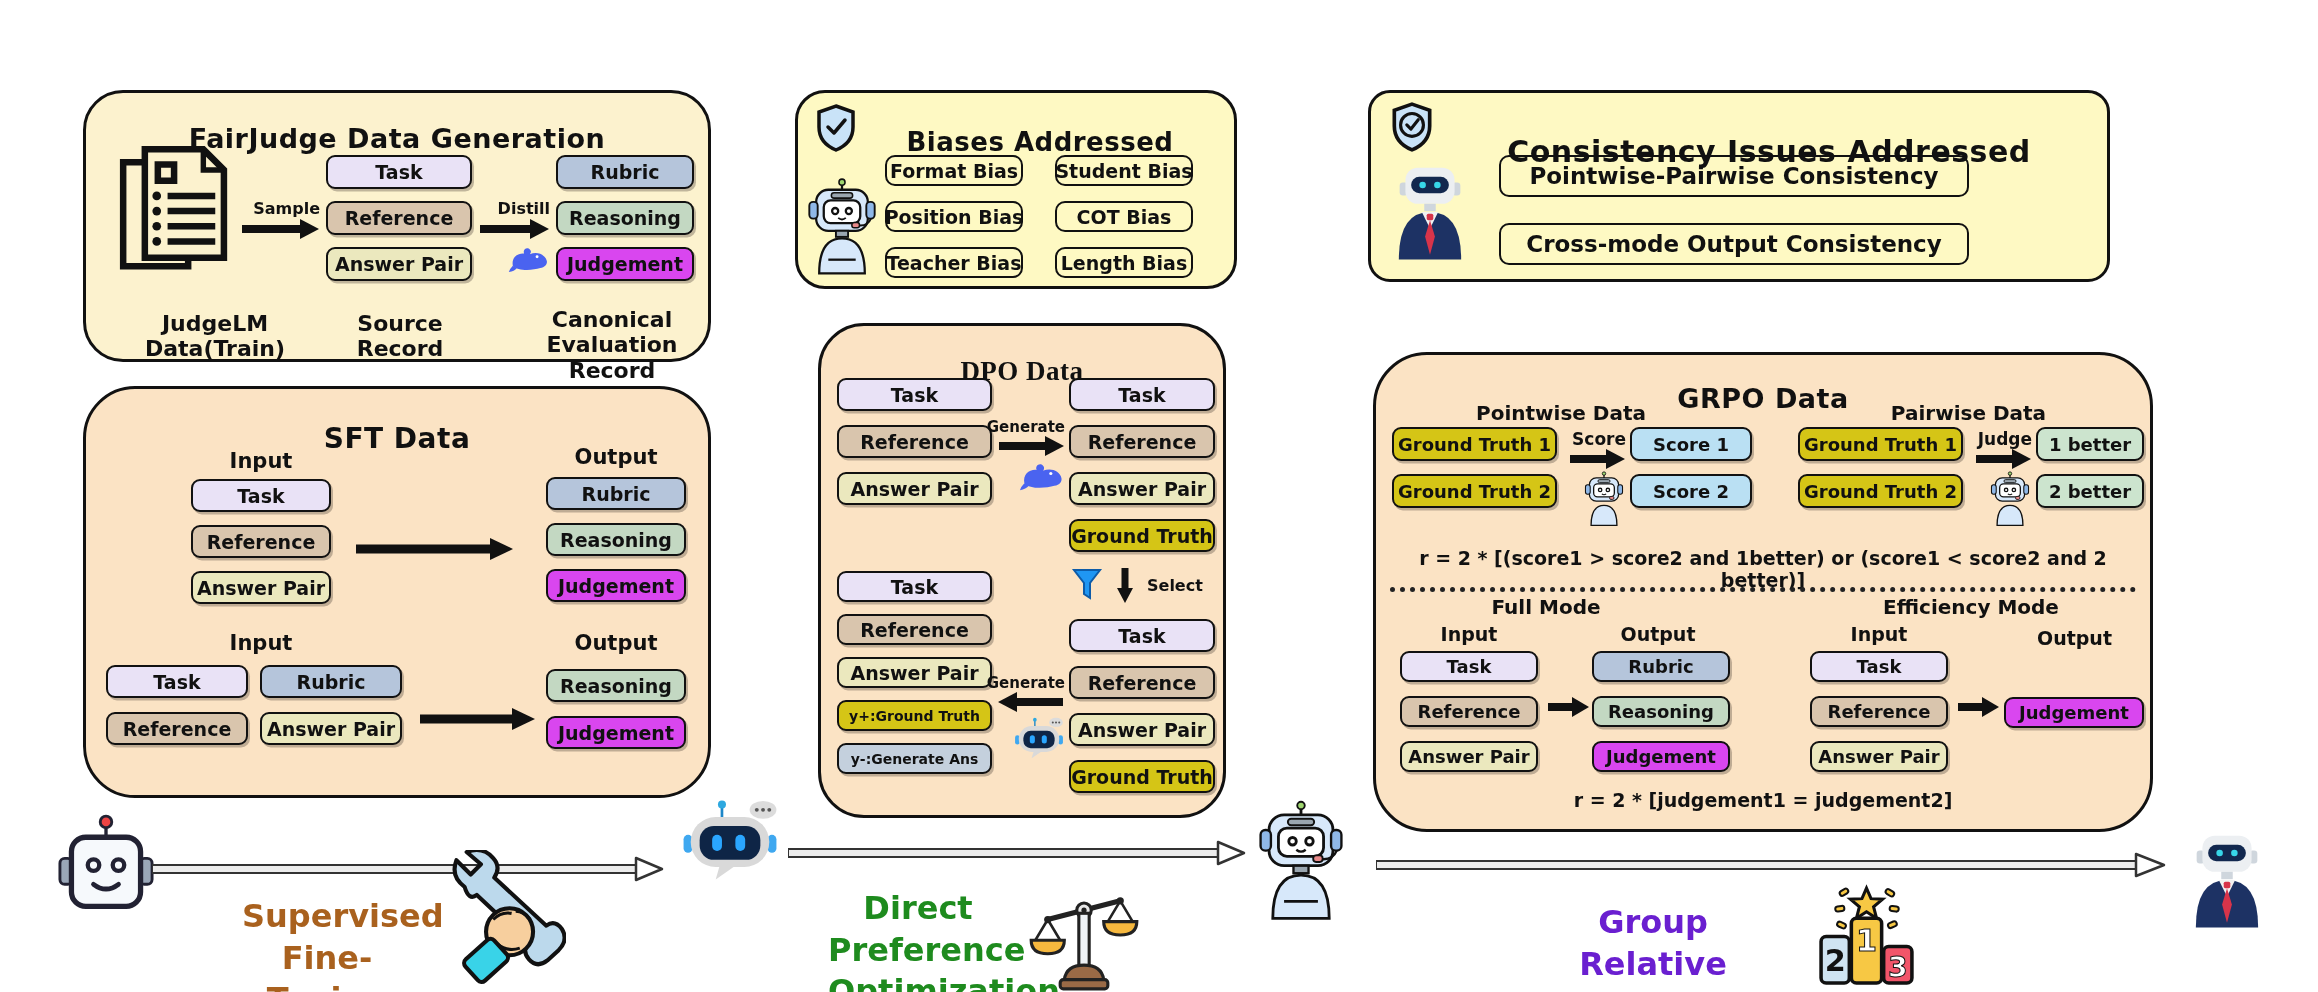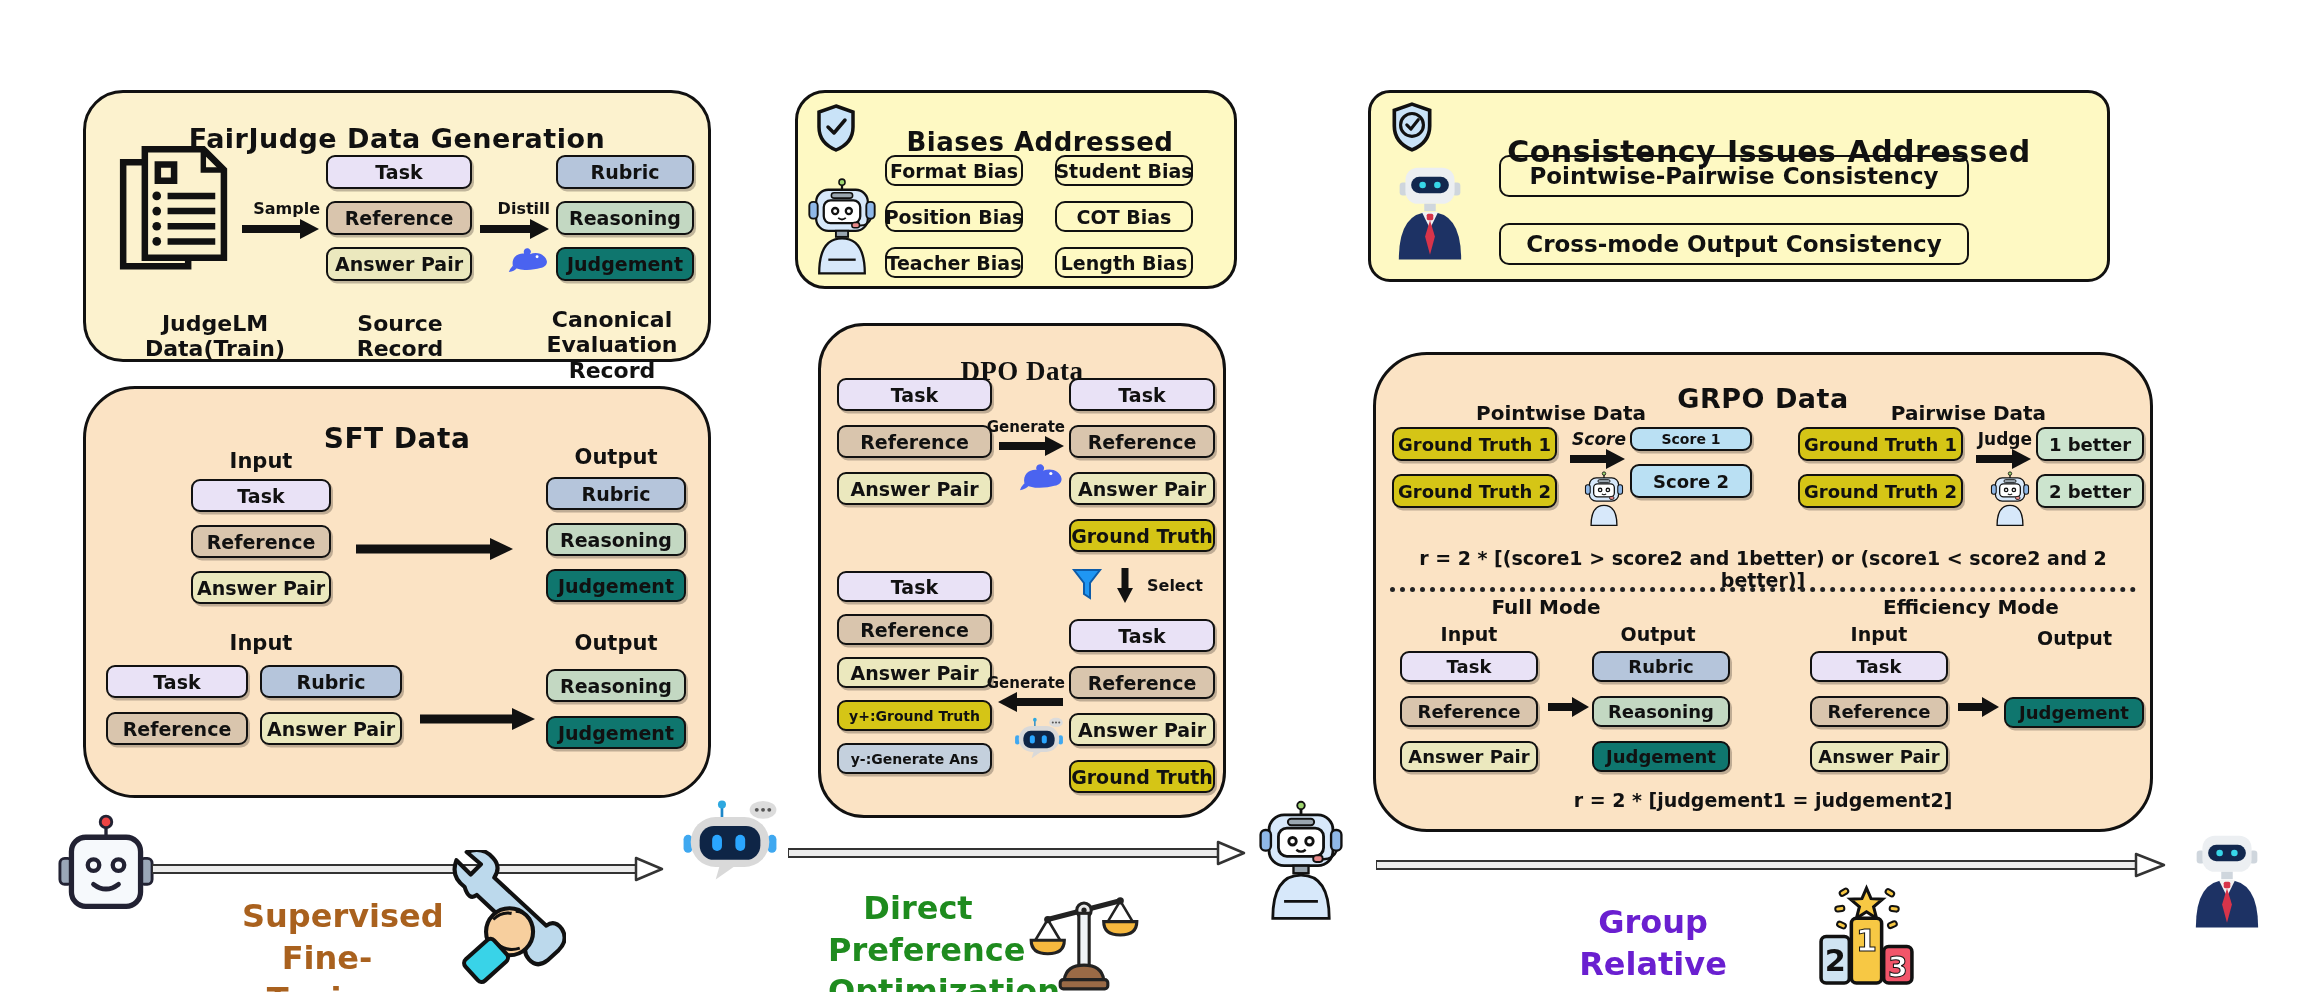--- a/index.html
+++ b/index.html
@@ -12,21 +12,21 @@
   .ptitle{position:absolute;left:0;right:0;text-align:center;font-size:27px;letter-spacing:0.5px;}
   .abs{position:absolute;}
   .col{display:flex;flex-direction:column;}
   .chip{box-sizing:border-box;border:2.5px solid #111;border-radius:9px;display:flex;align-items:center;
         justify-content:center;font-size:19px;white-space:nowrap;box-shadow:2px 2.5px 0 rgba(80,70,60,.35);}
   .c-task{background:#E9E2F6;}
   .c-ref{background:#D9C5AD;}
   .c-ans{background:#EBE8BE;}
   .c-rubric{background:#B5C5DB;}
   .c-reason{background:#C3D8C2;}
-  .c-judge{background:#0f766e;}
+  .c-judge{background:#d946ef;}
   .c-gt{background:#D5C516;}
   .c-score{background:#BAE0F3;}
   .c-better{background:#CCE4CE;}
   .c-gen{background:#C4D0DD;}
   .c-outline{background:transparent;box-shadow:none;border-radius:10px;}
   .hdr{font-size:21px;text-align:center;}
   .cap{font-size:22px;text-align:center;line-height:1.15;}
   .arrow-label{font-size:16px;text-align:center;}
   .vstack{display:flex;flex-direction:column;align-items:flex-end;}
   .formula{position:absolute;left:0;right:0;text-align:center;font-size:19px;}
@@ -279,21 +279,21 @@
     <h2 class="ptitle" style="top:6px;">GRPO Data</h2>
 
     <div class="abs hdr" style="left:20px;top:46px;width:330px;font-size:20px;">Pointwise Data</div>
     <div class="abs hdr" style="left:420px;top:46px;width:345px;font-size:20px;">Pairwise Data</div>
 
     <div class="abs col" style="left:16px;top:72px;width:165px;gap:13px;">
       <div class="chip c-gt" style="height:34px;font-size:18px;">Ground Truth 1</div>
       <div class="chip c-gt" style="height:34px;font-size:18px;">Ground Truth 2</div>
     </div>
 
-    <div class="abs vstack" style="left:184px;top:74px;width:66px;font-style:italic;">
+    <div class="abs vstack" style="left:184px;top:74px;width:66px;">
       <span class="arrow-label" style="font-size:17px;">Score</span>
       <svg width="58" height="20" viewBox="0 0 58 20">
         <line x1="2" y1="10" x2="40" y2="10" stroke="#111" stroke-width="8"></line>
         <polygon points="38,0 57,10 38,20" fill="#111"></polygon>
       </svg>
       <svg width="44" height="56" viewBox="0 0 100 130" style="margin-top:2px;">
         <line x1="50" y1="4" x2="50" y2="16" stroke="#111" stroke-width="3"></line>
           <circle cx="50" cy="6" r="4" fill="#9fd66f" stroke="#111" stroke-width="2"></circle>
         <rect x="16" y="16" width="68" height="54" rx="16" fill="#D7E8FA" stroke="#111" stroke-width="3"></rect>
         <rect x="36" y="20" width="28" height="7" rx="3.5" fill="#9aa6b0" stroke="#111" stroke-width="2"></rect>
@@ -302,21 +302,21 @@
           <circle cx="59" cy="44" r="4" fill="#fff" stroke="#111" stroke-width="3"></circle>
         <path d="M45 53 Q50 57 55 53" stroke="#111" stroke-width="2.5" fill="none"></path>
         <rect x="7" y="32" width="11" height="22" rx="5" fill="#8FB8E8" stroke="#111" stroke-width="2.5"></rect>
         <rect x="82" y="32" width="11" height="22" rx="5" fill="#8FB8E8" stroke="#111" stroke-width="2.5"></rect>
         <rect x="63" y="59" width="10" height="7" rx="3" fill="#e88a8a" stroke="#111" stroke-width="2"></rect>
         <path d="M20 126 Q20 80 50 80 Q80 80 80 126 Z" fill="#D7E8FA" stroke="#111" stroke-width="3"></path>
       </svg>
     </div>
 
     <div class="abs col" style="left:254px;top:72px;width:122px;gap:13px;">
-      <div class="chip c-score" style="height:24px;font-size:14px;">Score 1</div>
+      <div class="chip c-score" style="height:34px;font-size:18px;">Score 1</div>
       <div class="chip c-score" style="height:34px;font-size:18px;">Score 2</div>
     </div>
 
     <div class="abs col" style="left:422px;top:72px;width:165px;gap:13px;">
       <div class="chip c-gt" style="height:34px;font-size:18px;">Ground Truth 1</div>
       <div class="chip c-gt" style="height:34px;font-size:18px;">Ground Truth 2</div>
     </div>
 
     <div class="abs vstack" style="left:590px;top:74px;width:66px;">
       <span class="arrow-label" style="font-size:17px;">Judge</span>

